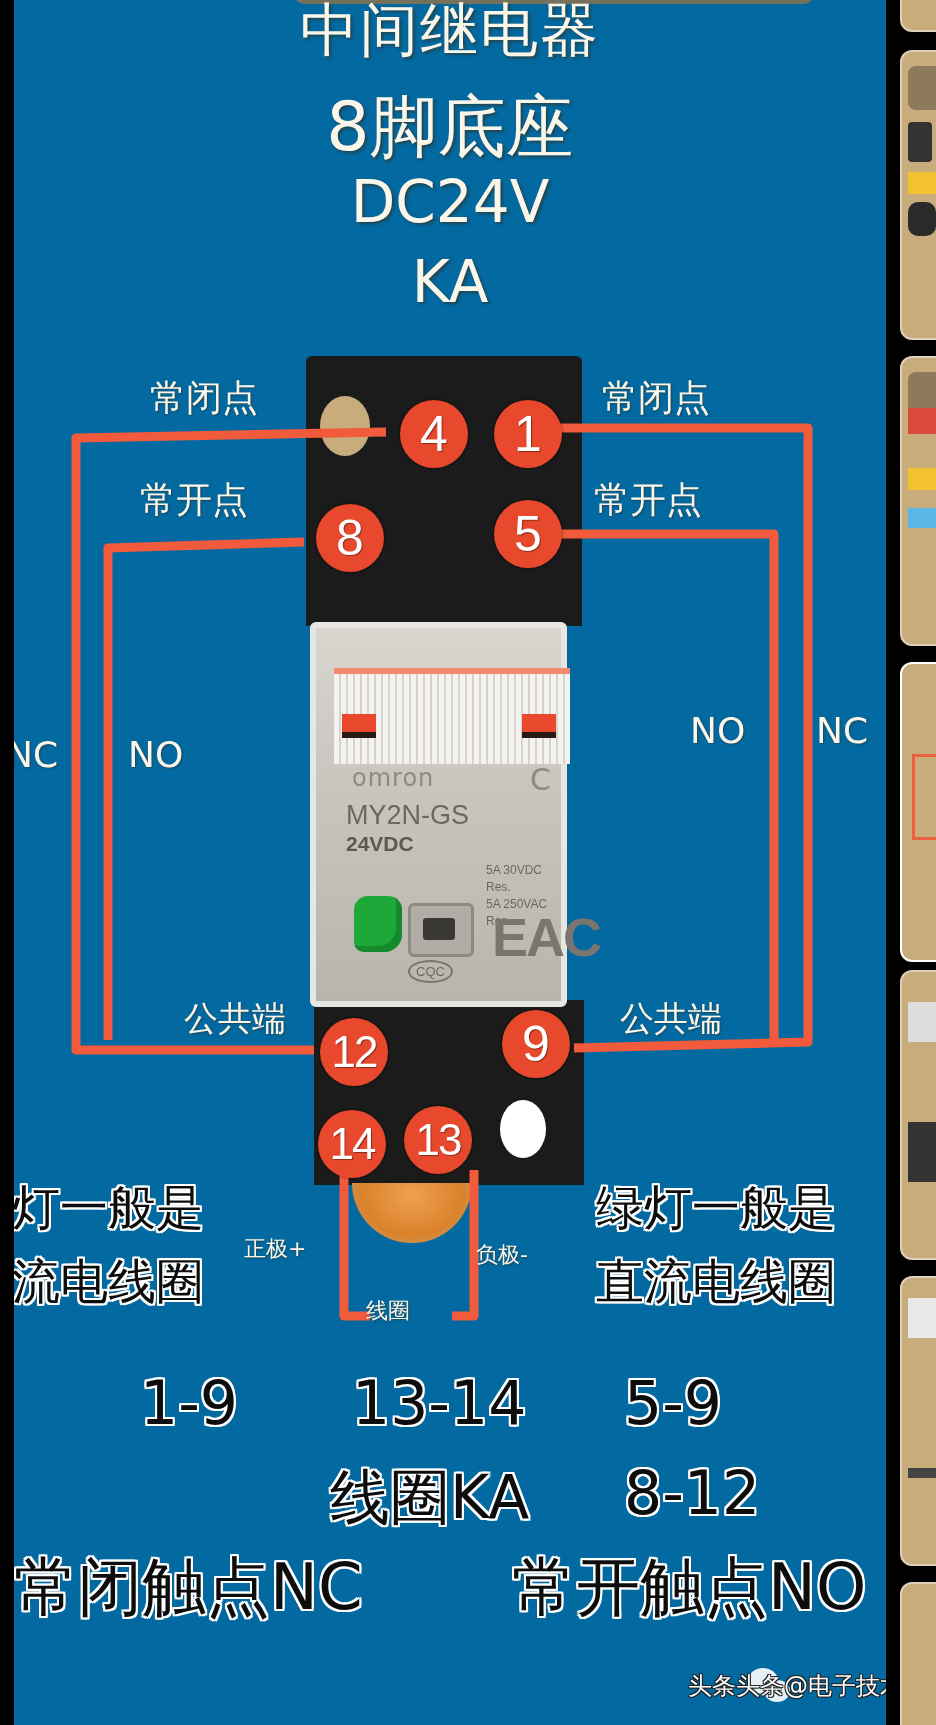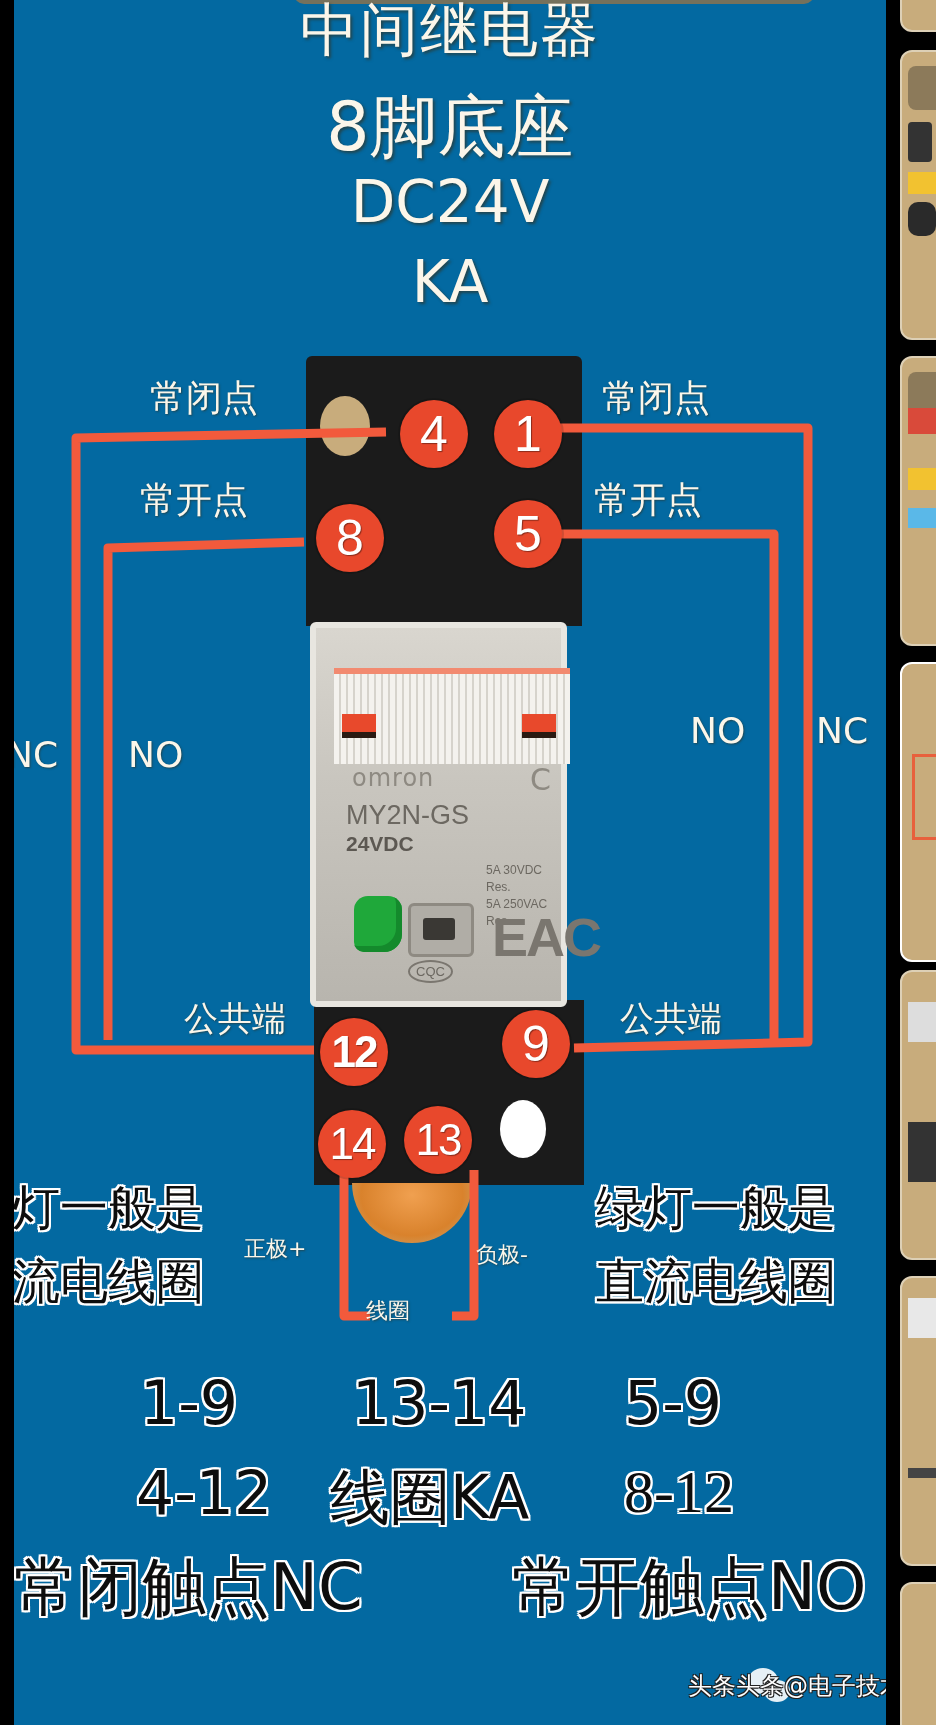--- a/index.html
+++ b/index.html
@@ -92,21 +92,21 @@
 
       <polyline points="330,1170 330,1316 356,1316"></polyline>
       <polyline points="460,1170 460,1316 438,1316"></polyline>
     </g>
   </svg>
 
   <div class="pin" style="left:386px;top:400px;">4</div>
   <div class="pin" style="left:480px;top:400px;">1</div>
   <div class="pin" style="left:302px;top:504px;">8</div>
   <div class="pin" style="left:480px;top:500px;">5</div>
-  <div class="pin two" style="left:306px;top:1018px;font-weight:bold;">12</div>
+  <div class="pin two" style="left:306px;top:1018px;">12</div>
   <div class="pin" style="left:488px;top:1010px;">9</div>
   <div class="pin two" style="left:304px;top:1110px;">14</div>
   <div class="pin two" style="left:390px;top:1106px;">13</div>
 
   <div class="lbl" style="left:136px;top:374px;">常闭点</div>
   <div class="lbl" style="left:588px;top:374px;">常闭点</div>
   <div class="lbl" style="left:126px;top:476px;">常开点</div>
   <div class="lbl" style="left:580px;top:476px;">常开点</div>
   <div class="lbl small" style="left:154px;top:996px;">公共端</div>
   <div class="lbl small" style="left:590px;top:996px;">公共端</div>
@@ -121,23 +121,22 @@
   <div class="lbl tiny" style="left:352px;top:1296px;">线圈</div>
 
   <div class="black-txt mid" style="left:-50px;top:1176px;">红灯一般是</div>
   <div class="black-txt mid" style="left:-50px;top:1250px;">交流电线圈</div>
   <div class="black-txt mid" style="left:582px;top:1176px;">绿灯一般是</div>
   <div class="black-txt mid" style="left:582px;top:1250px;">直流电线圈</div>
 
   <div class="black-txt big" style="left:126px;top:1368px;">1-9</div>
   <div class="black-txt big" style="left:338px;top:1368px;">13-14</div>
   <div class="black-txt big" style="left:610px;top:1368px;">5-9</div>
-  <div class="black-txt big" style="left:122px;top:1458px;">4-12</div>
   <div class="black-txt big" style="left:316px;top:1458px;">线圈KA</div>
-  <div class="black-txt big" style="left:610px;top:1458px;font-family:Liberation Serif, serif;">8-12</div>
+  <div class="black-txt big" style="left:610px;top:1458px;">8-12</div>
   <div class="black-txt huge" style="left:498px;top:1544px;">常开触点NO</div>
   <div class="black-txt huge" style="left:0px;top:1544px;">常闭触点NC</div>
 
   <div class="wm-icon" style="left:734px;"></div>
   <div class="wm-icon2" style="left:750px;"></div>
   <div class="watermark" style="left:674px;">头条头条@电子技术控</div>
 </div>
 
 <div class="sidebar">
   <div class="card" style="top:-20px;height:52px;"></div>

